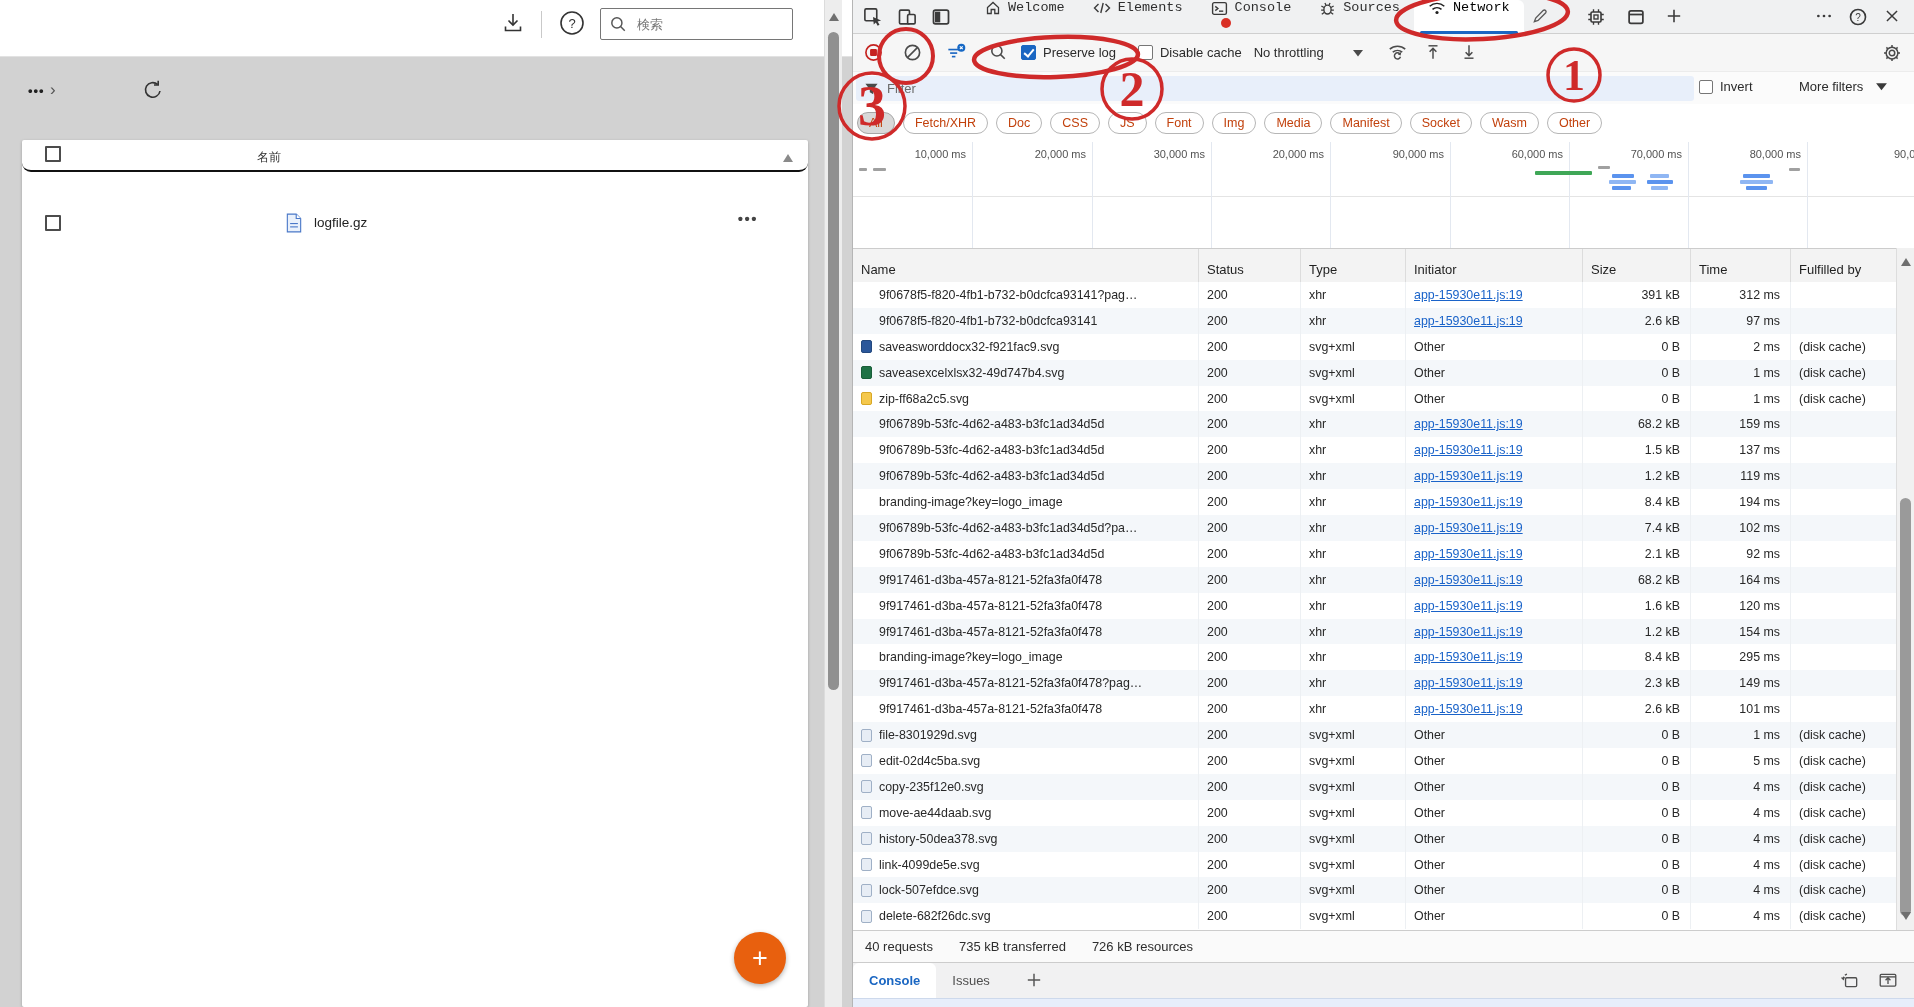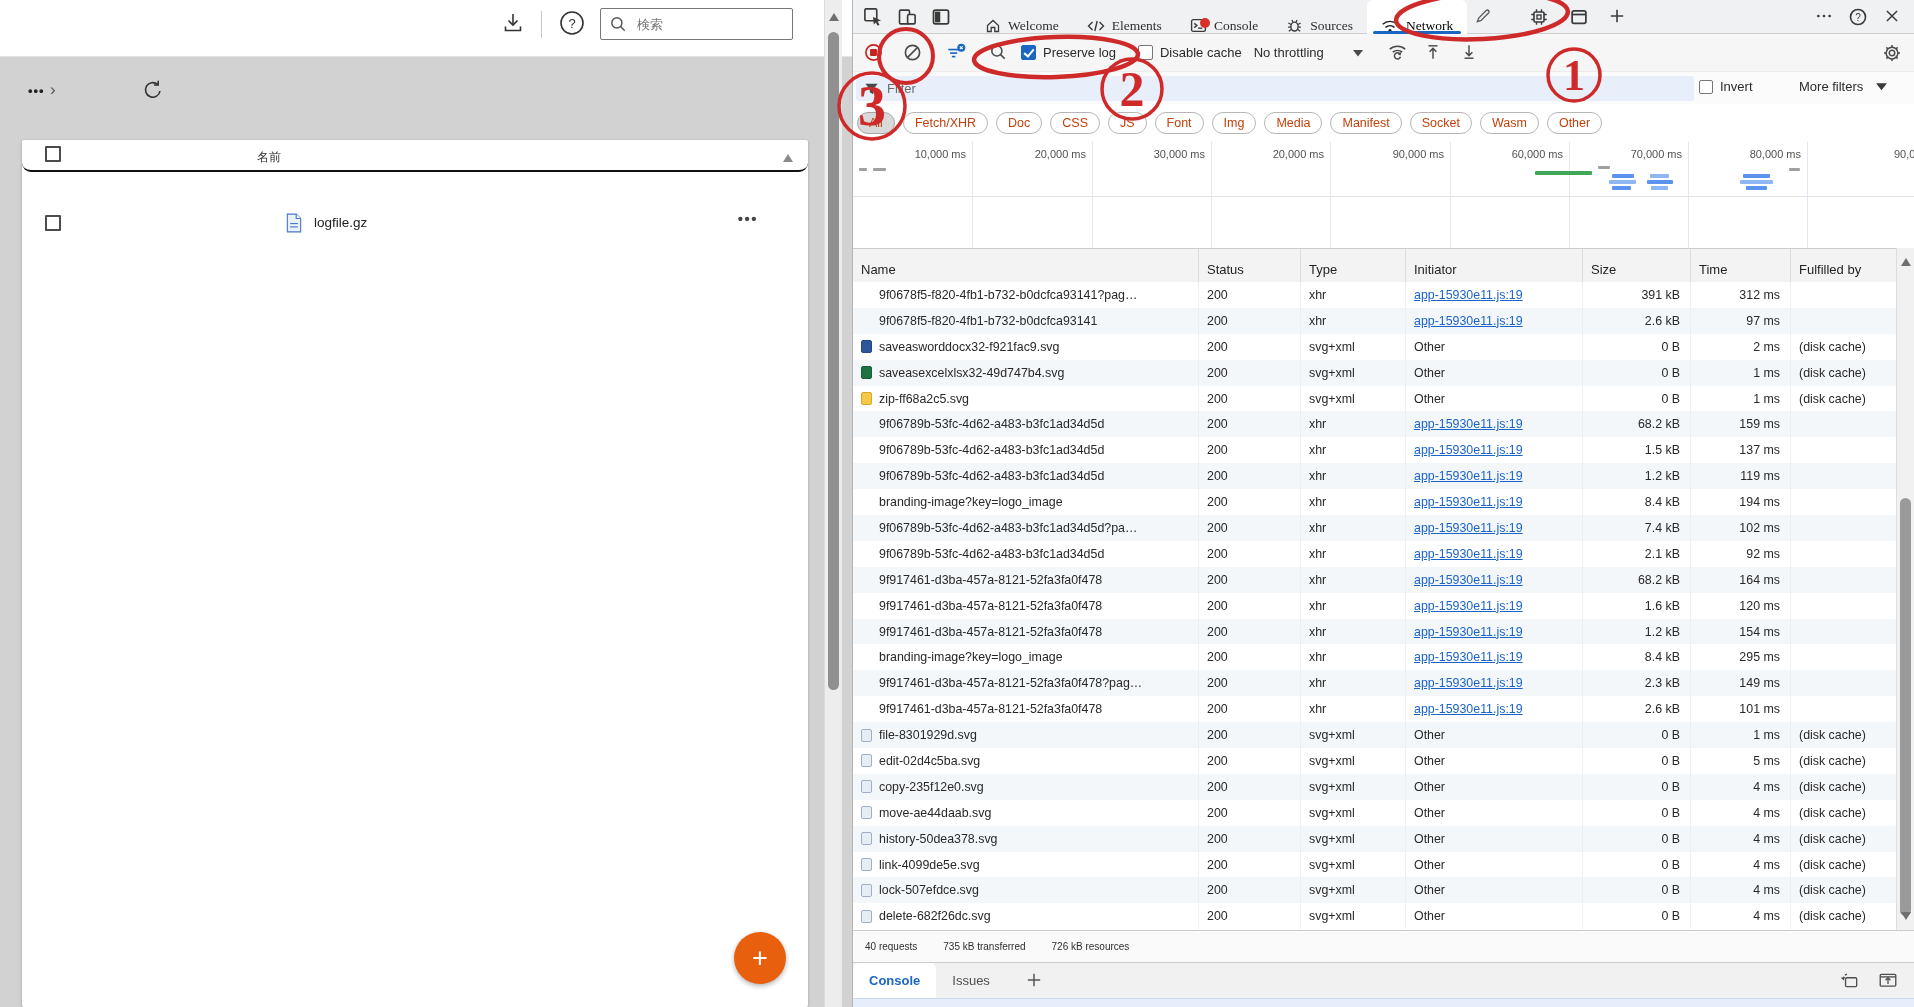--- a/index.html
+++ b/index.html
@@ -33,21 +33,21 @@
 .fab{position:absolute;left:734px;top:932px;width:52px;height:52px;border-radius:50%;background:#e8600e;border:none;cursor:pointer;box-shadow:0 2px 5px rgba(0,0,0,.3);color:#fff;font-size:27px;line-height:50px;text-align:center;padding:0;font-weight:400;}
 .lp-scrollbar{position:absolute;left:824px;top:0;width:18px;height:1007px;background:#ededed;border-left:1px solid #dcdcdc;}
 .lp-scroll-up{position:absolute;left:3px;top:8px;}
 .lp-thumb{position:absolute;left:3px;top:32px;width:11px;height:658px;border-radius:6px;background:#909090;}
 
 
 .devtools{position:absolute;left:852px;top:0;width:1062px;height:1007px;background:#fff;border-left:1px solid #b5b5b5;}
 .dt-tabbar{position:absolute;left:0;top:0;width:100%;height:34px;background:#f0f1f2;border-bottom:1px solid #cfcfcf;display:flex;align-items:center;}
 .tb-icon{width:28px;height:28px;background:none;border:none;padding:4px;margin-left:6px;cursor:pointer;}
 .dt-tabs{display:flex;align-items:stretch;height:34px;margin-left:16px;}
-.tab{display:flex;align-items:flex-end;gap:7px;padding:0 14px;font-size:13.5px;color:#2e2e2e;cursor:pointer;position:relative;background:none;border:none;font-family:Liberation Serif, serif;}
+.tab{display:flex;align-items:flex-start;gap:7px;padding:0 14px;font-size:13.5px;color:#2e2e2e;cursor:pointer;position:relative;background:none;border:none;font-family:Liberation Mono, monospace;}
 .tab.active{background:#fff;border-radius:6px 6px 0 0;color:#000;}
 .tab.active::after{content:"";position:absolute;left:6px;right:6px;bottom:0;height:3px;background:#1a66c2;border-radius:2px;}
 .tab .badge{position:absolute;left:24px;top:18px;width:10px;height:10px;border-radius:50%;background:#d93025;}
 .tb-right{margin-left:auto;display:flex;align-items:center;}
 
 .dt-toolbar{position:absolute;left:0;top:34px;width:100%;height:38px;background:#f6f6f6;display:flex;align-items:center;border-bottom:1px solid #ececec;}
 .nt-btn{background:none;border:none;padding:2px;cursor:pointer;height:24px;}
 .nt-label{font-size:13px;color:#2b2b2b;}
 .cbx{position:relative;width:15px;height:15px;border:1px solid #767676;border-radius:2px;background:#fff;display:inline-block;flex:none;cursor:pointer;}
 .cbx.checked{background:#1a66c2;border-color:#1a66c2;}
@@ -85,21 +85,21 @@
 .nicon.excel{background:#1e7145;border-color:#195e39;}
 .nicon.zip{background:#f5c84c;border-color:#d8a826;}
 .nicon.asset{background:#e7edf5;border-color:#9fb0c6;}
 .link{color:#1a63c9;text-decoration:underline;}
 .dt-scrollbar{position:absolute;right:0;top:248px;width:18px;height:682px;background:#f1f1f1;border-left:1px solid #ddd;}
 .dt-scroll-up{position:absolute;left:3px;top:5px;}
 .dt-scroll-down{position:absolute;left:3px;bottom:5px;}
 .dt-thumb{position:absolute;left:3px;top:250px;width:11px;height:418px;border-radius:6px;background:#9a9a9a;}
 
 .dt-footer{position:absolute;left:0;top:930px;width:100%;height:32px;background:#fafafa;border-top:1px solid #ccc;display:flex;align-items:center;gap:26px;padding-left:12px;}
-.sumitem{font-size:10px;color:#2e2e2e;}
+.sumitem{font-size:13px;color:#2e2e2e;}
 
 .dt-drawer{position:absolute;left:0;top:962px;width:100%;height:36px;background:#f1f1f2;border-top:1px solid #ccc;display:flex;align-items:center;}
 .drawer-tab{height:36px;display:flex;align-items:center;padding:0 16px;font-size:13px;color:#4f4f4f;background:none;border:none;cursor:pointer;font-family:"Liberation Sans",sans-serif;}
 .drawer-tab.active{background:#fff;color:#1a66c2;font-weight:bold;border-radius:6px 6px 0 0;}
 .drawer-plus{margin-left:14px;}
 .drawer-right{margin-left:auto;display:flex;gap:14px;margin-right:14px;}
 .dt-bottomstrip{position:absolute;left:0;top:998px;width:100%;height:9px;background:#e7eefb;border-top:1px solid #cdd9ec;}
 
 
 .annot{position:absolute;left:0;top:0;width:1914px;height:1007px;z-index:99;pointer-events:none;}

